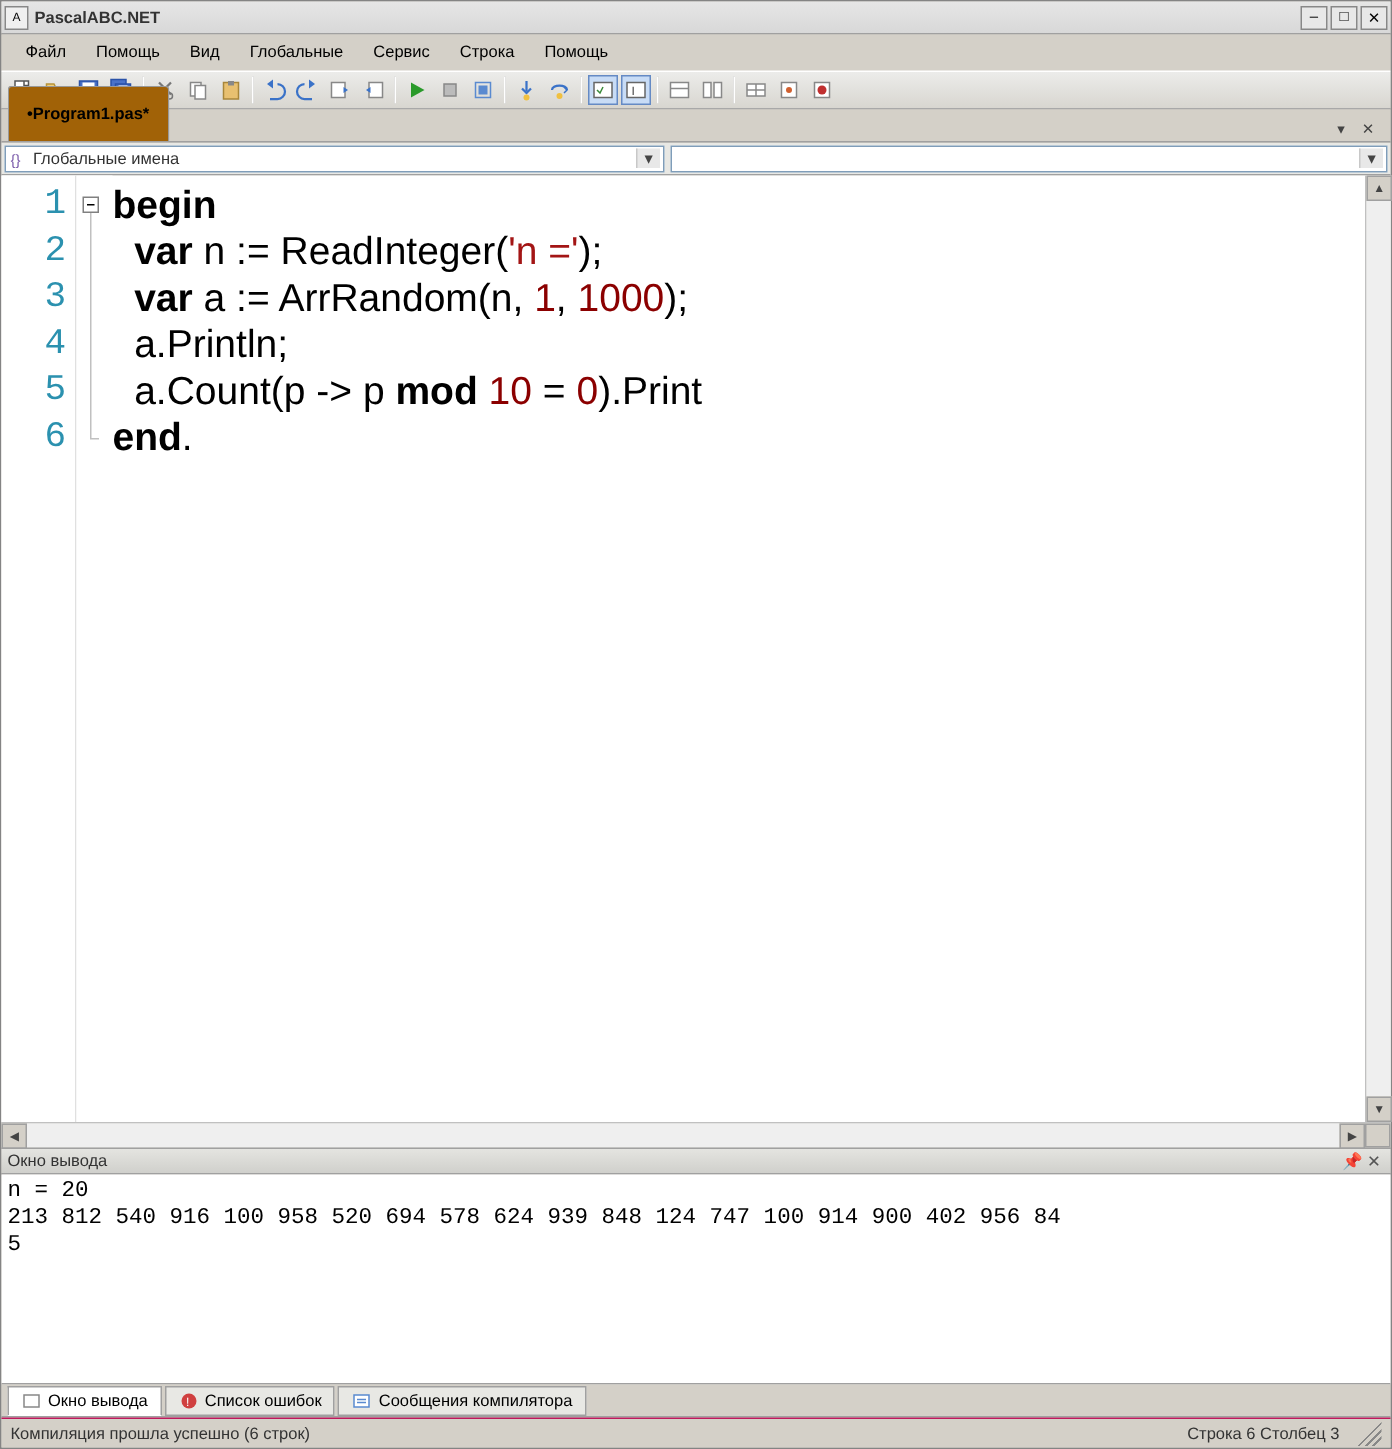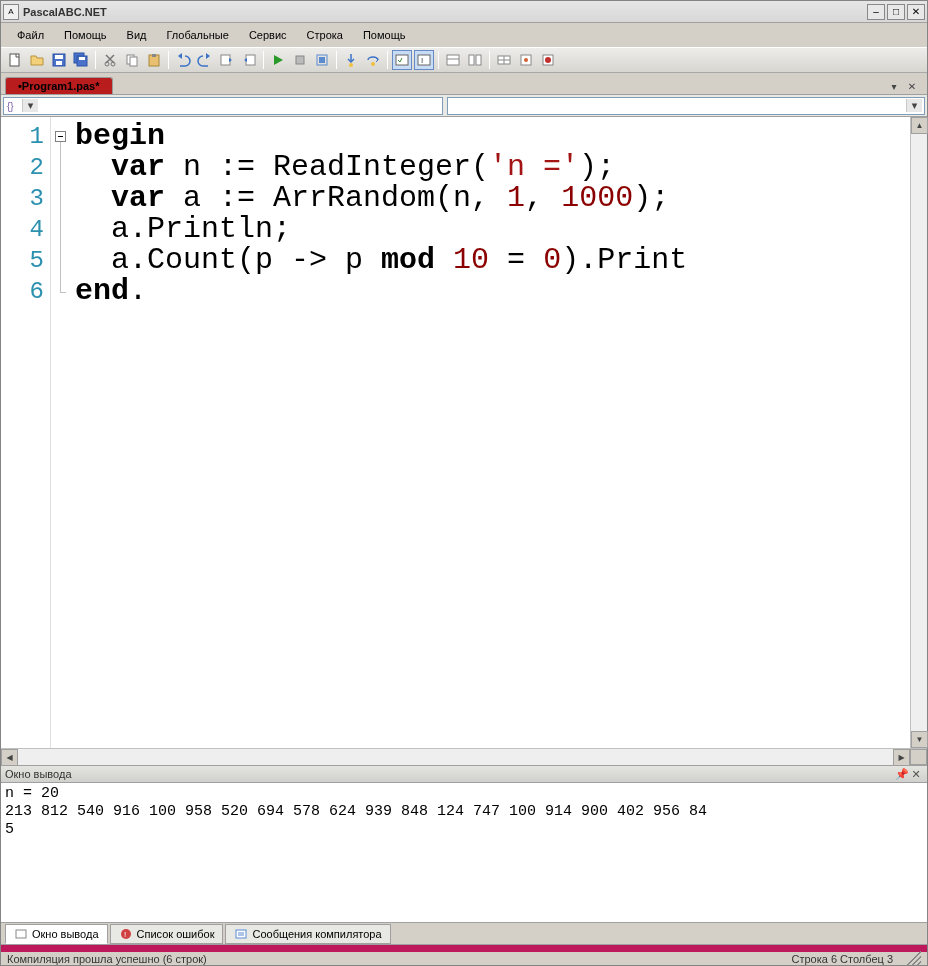--- a/index.html
+++ b/index.html
@@ -80,24 +80,24 @@
   .tabstrip {
     height: 22px;
     background: #d4d0c8;
     display: flex;
     align-items: flex-end;
     padding: 0 4px;
     border-bottom: 1px solid #a0a0a0;
     position:relative;
   }
   .tabstrip .tab {
-    background: #b91c1c;
+    background: #a16207;
     border: 1px solid #999;
     border-bottom: none;
-    padding: 2px 12px;
+    padding: 12px 12px;
     border-radius: 3px 3px 0 0;
     font-weight: bold;
     font-size: 11px;
     margin-right: 2px;
   }
   .tabstrip .tabright {
     margin-left:auto; display:flex; gap:4px; padding-right:4px; align-items:center;
   }
   .tabstrip .tabright .tabx, .tabstrip .tabright .tabdd {
     width:14px; height:14px; font-size:10px; text-align:center; line-height:14px;
@@ -163,22 +163,22 @@
   }
   .foldline {
     position:absolute; left:9px; top:25px; bottom:auto; width:1px; height:150px; background:#c0c0c0;
   }
   .foldend {
     position:absolute; left:9px; top:175px; width:6px; height:1px; background:#c0c0c0;
   }
   .code {
     flex: 1;
     padding-top: 4px;
-    font-family: Liberation Mono, monospace;
-    font-size: 30px;
+    font-family: Liberation Sans, sans-serif;
+    font-size: 26px;
     line-height: 31px;
     white-space: pre;
     color: #000;
     overflow:hidden;
   }
   .kw { font-weight: bold; color: #000; }
   .str { color: #a31515; }
   .num { color: #8b0000; }
   .vscroll {
     width: 17px;
@@ -240,21 +240,21 @@
     font-size:11px;
   }
   .bottom-tabs .btab.active { background:#fff; border-bottom-color:#fff; }
   .bottom-tabs .btab .bicon { width:14px;height:14px;display:inline-flex;align-items:center;justify-content:center;}
   .statusbar {
     height: 20px;
     background:#d4d0c8;
     display:flex; align-items:center;
     padding: 0 6px;
     font-size:11px; color:#333;
-    border-top:7px solid #be185d;
+    border-top:1px solid #be185d;
     text-align:center;
   }
   .statusbar .sfill { flex:1; }
   .statusbar .grip {
     width:16px; height:16px;
     background:
       linear-gradient(135deg, transparent 50%, #888 50%, #888 55%, transparent 55%,
                       transparent 65%, #888 65%, #888 70%, transparent 70%,
                       transparent 80%, #888 80%, #888 85%, transparent 85%);
   }
@@ -443,20 +443,21 @@
     </div>
   </div>
 
   <div class="scopebar">
     <div class="combo left">
       <span class="cicon">
         <svg width="12" height="12" viewBox="0 0 12 12">
             <text x="0" y="10" font-size="10" fill="#7a5aaa">{}</text>
           </svg>
       </span>
+      <span class="clabel">Глобальные имена</span>
       <span class="carrow">▾</span>
     </div>
     <div class="combo right">
       <span class="clabel"></span>
       <span class="carrow">▾</span>
     </div>
   </div>
 
   <div class="editor-area">
     <div class="gutter">

